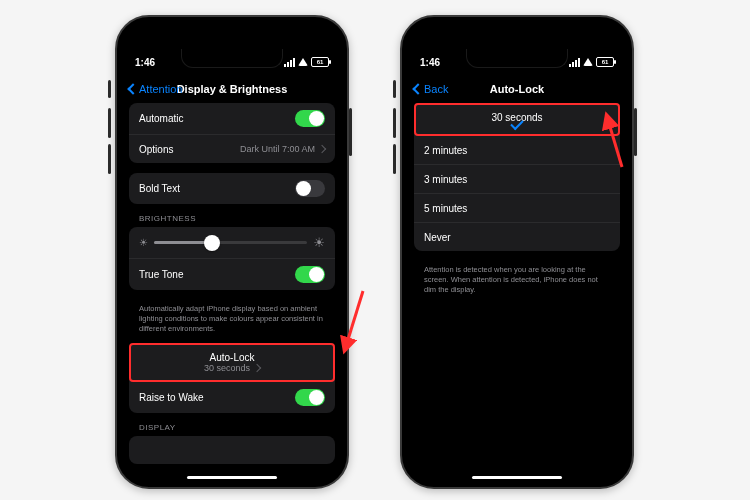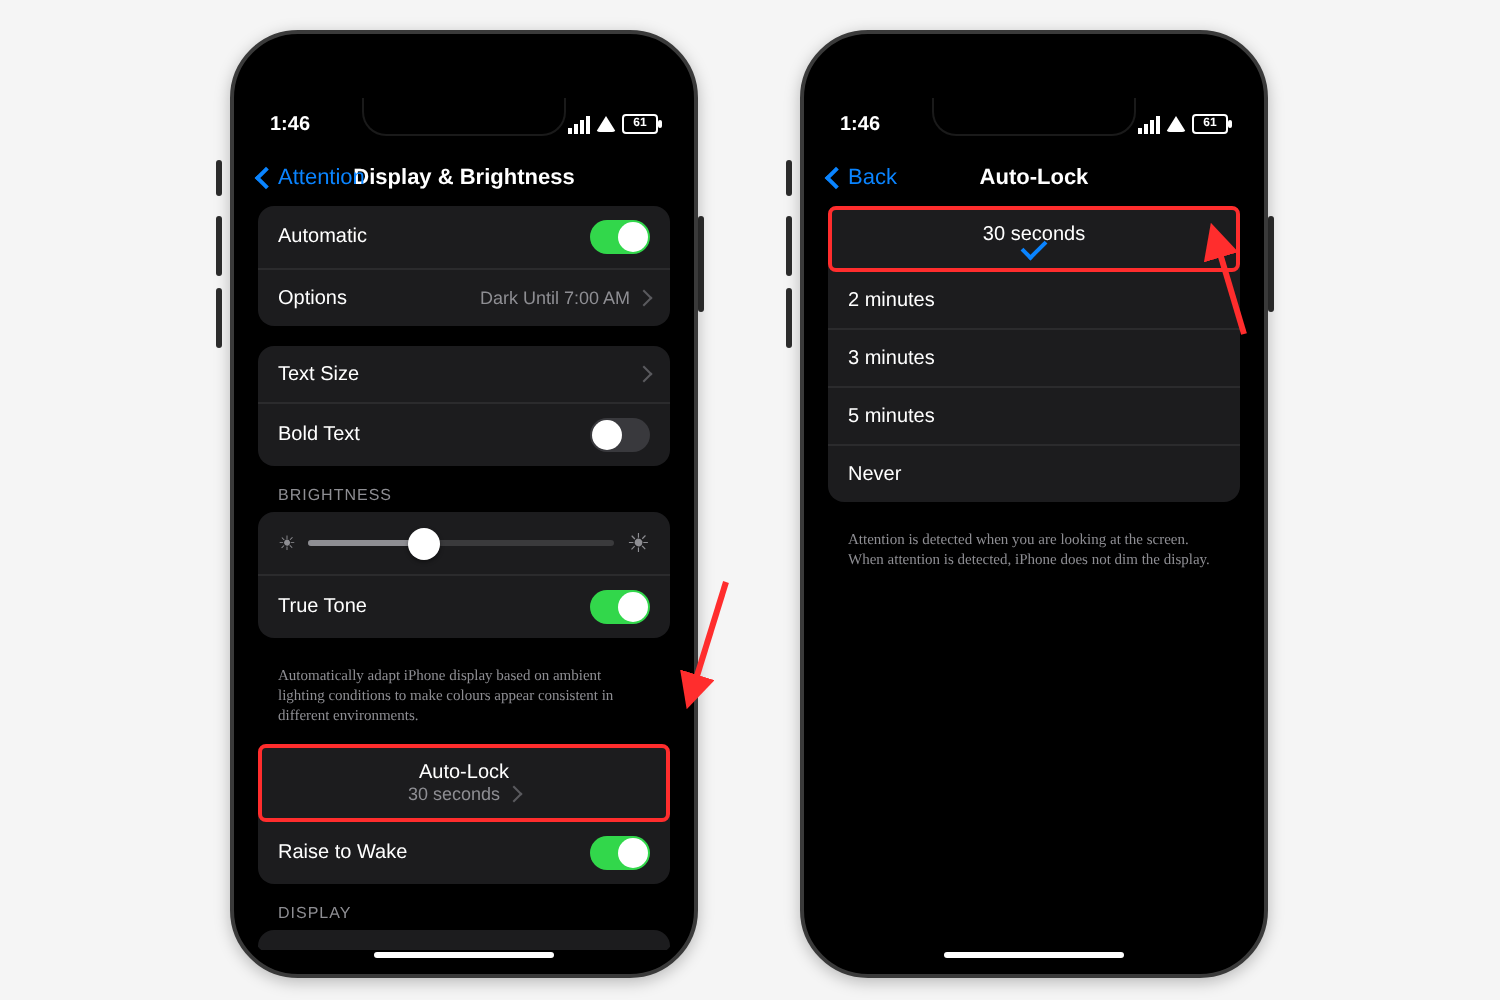--- a/index.html
+++ b/index.html
@@ -132,21 +132,20 @@
     padding:0 10px 4px;
     text-transform:uppercase;
     letter-spacing:.5px;
   }
   .group-footer{
     font-size:7.5px;
     color:var(--text-secondary);
     padding:4px 10px 0;
     line-height:1.3;
     margin-bottom:10px;
-    font-family:Liberation Serif, serif;
   }
   .cell{
     display:flex;align-items:center;justify-content:space-between;
     padding:7px 10px;
     border-bottom:1px solid var(--cell-border);
     min-height:14px;
   }
   .cell:last-child{border-bottom:none;}
   .cell-label{color:var(--text);font-size:10px;}
   .cell-value{color:var(--text-secondary);font-size:9px;display:flex;align-items:center;gap:4px;}
@@ -246,26 +245,20 @@
           <div class="cell">
             <span class="cell-label">Options</span>
             <span class="cell-value">
                 <span>Dark Until 7:00 AM</span>
                 <span class="chev-r"></span>
               </span>
           </div>
         </div>
 
         <div class="group">
-          <div class="cell">
-            <span class="cell-label">Text Size</span>
-            <span class="cell-value">
-                <span class="chev-r"></span>
-              </span>
-          </div>
           <div class="cell">
             <span class="cell-label">Bold Text</span>
             <span class="toggle off"></span>
           </div>
         </div>
 
         <div class="group-header">BRIGHTNESS</div>
         <div class="group">
           <div class="cell slider-cell">
             <div class="slider-row" style="width:100%;">

